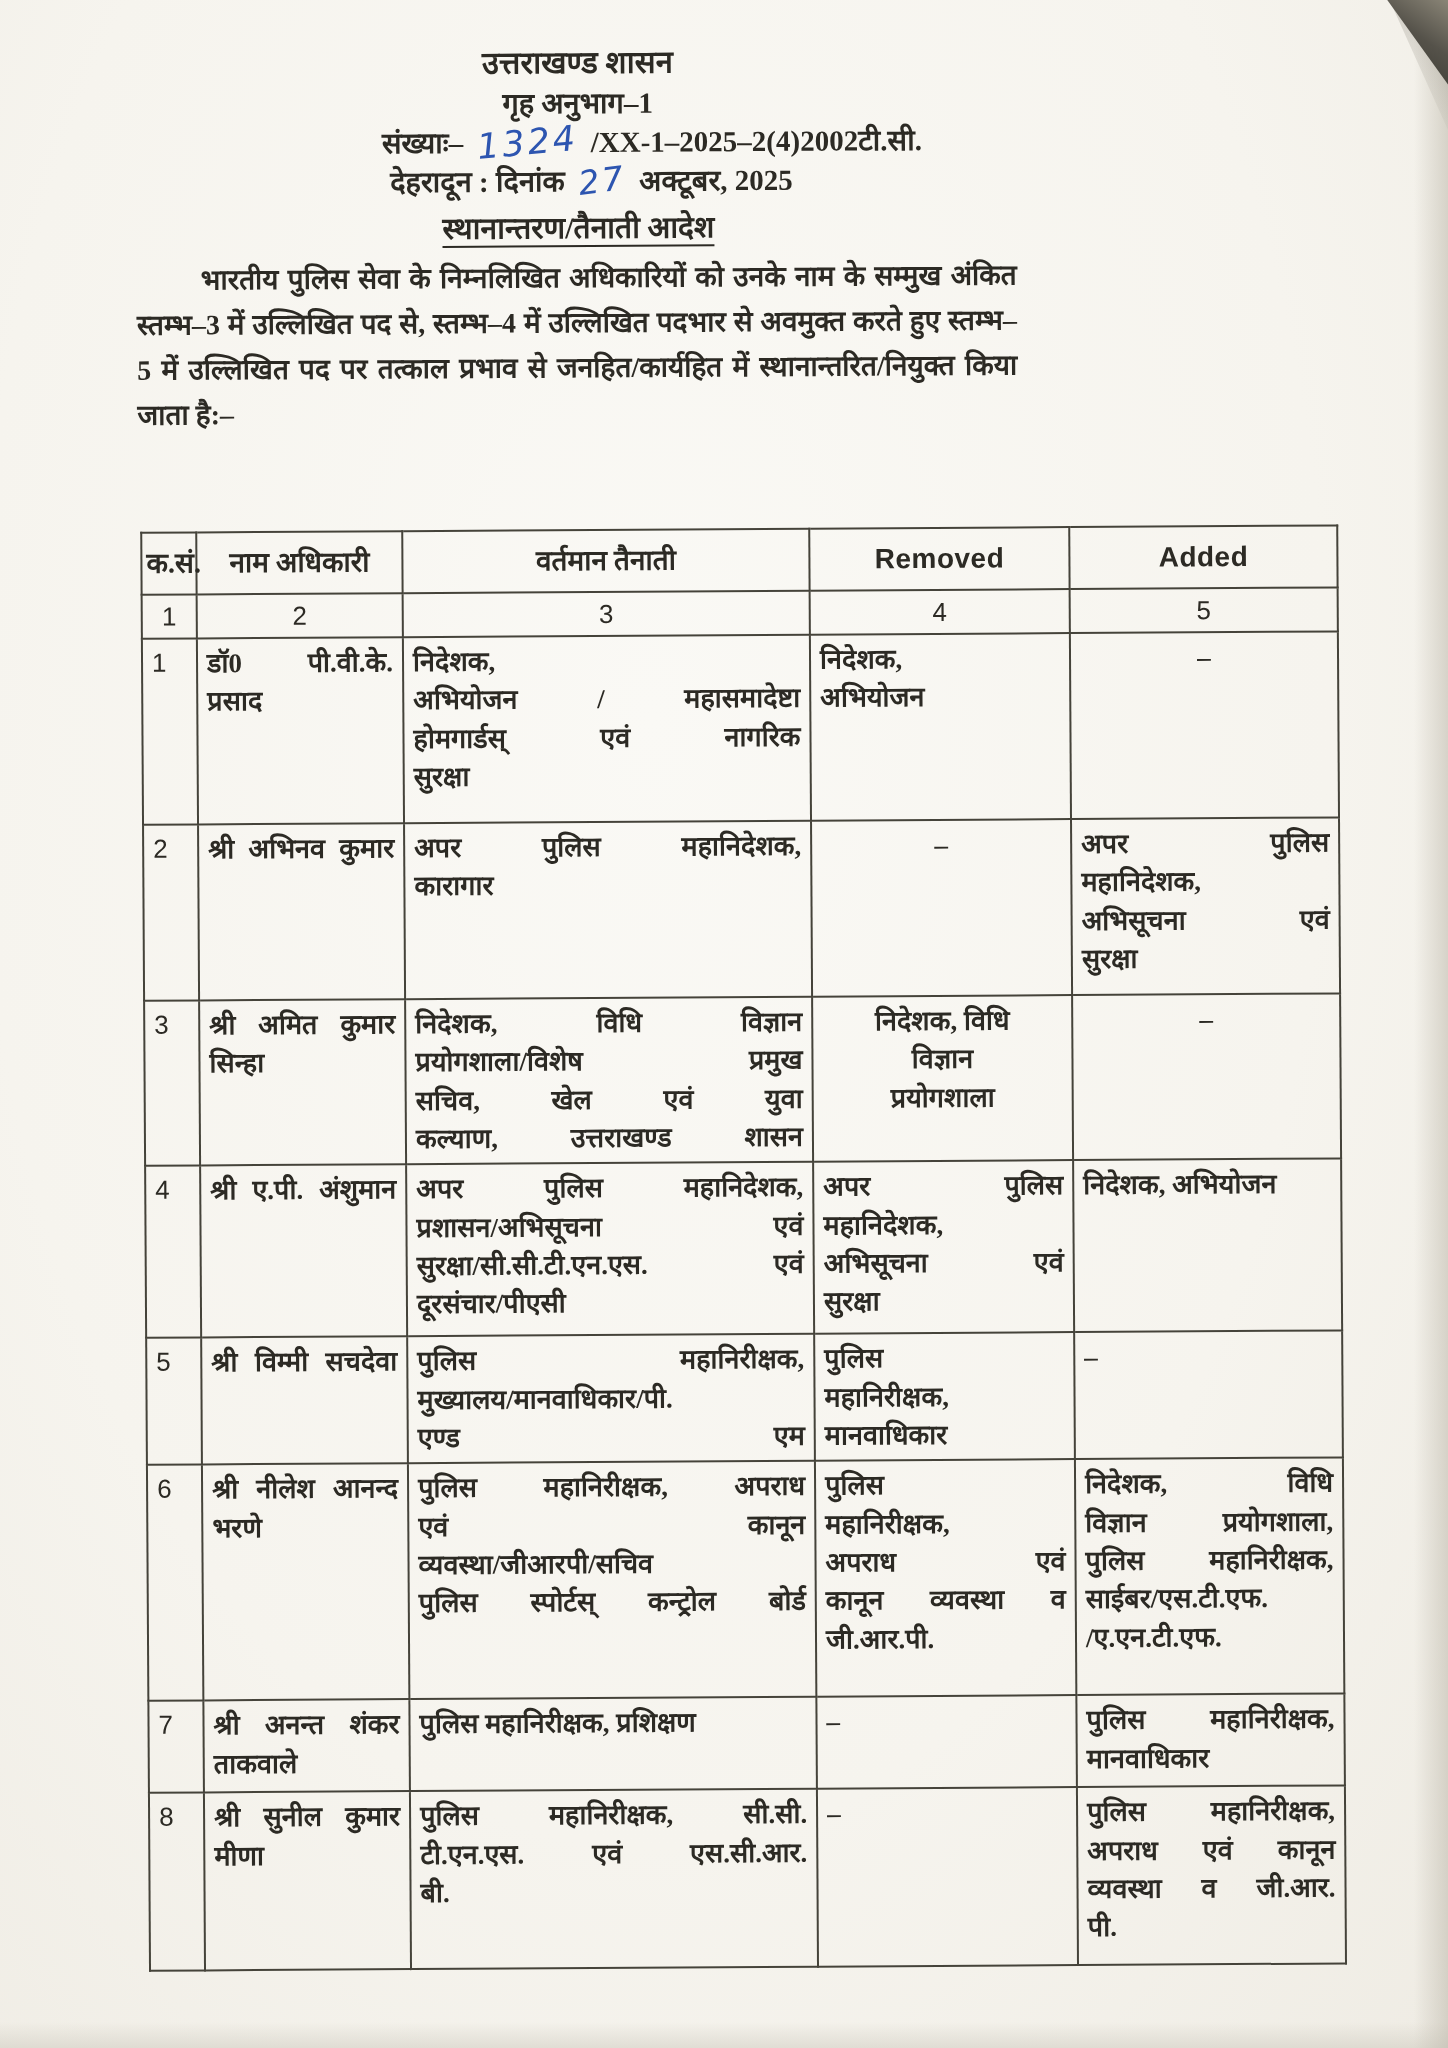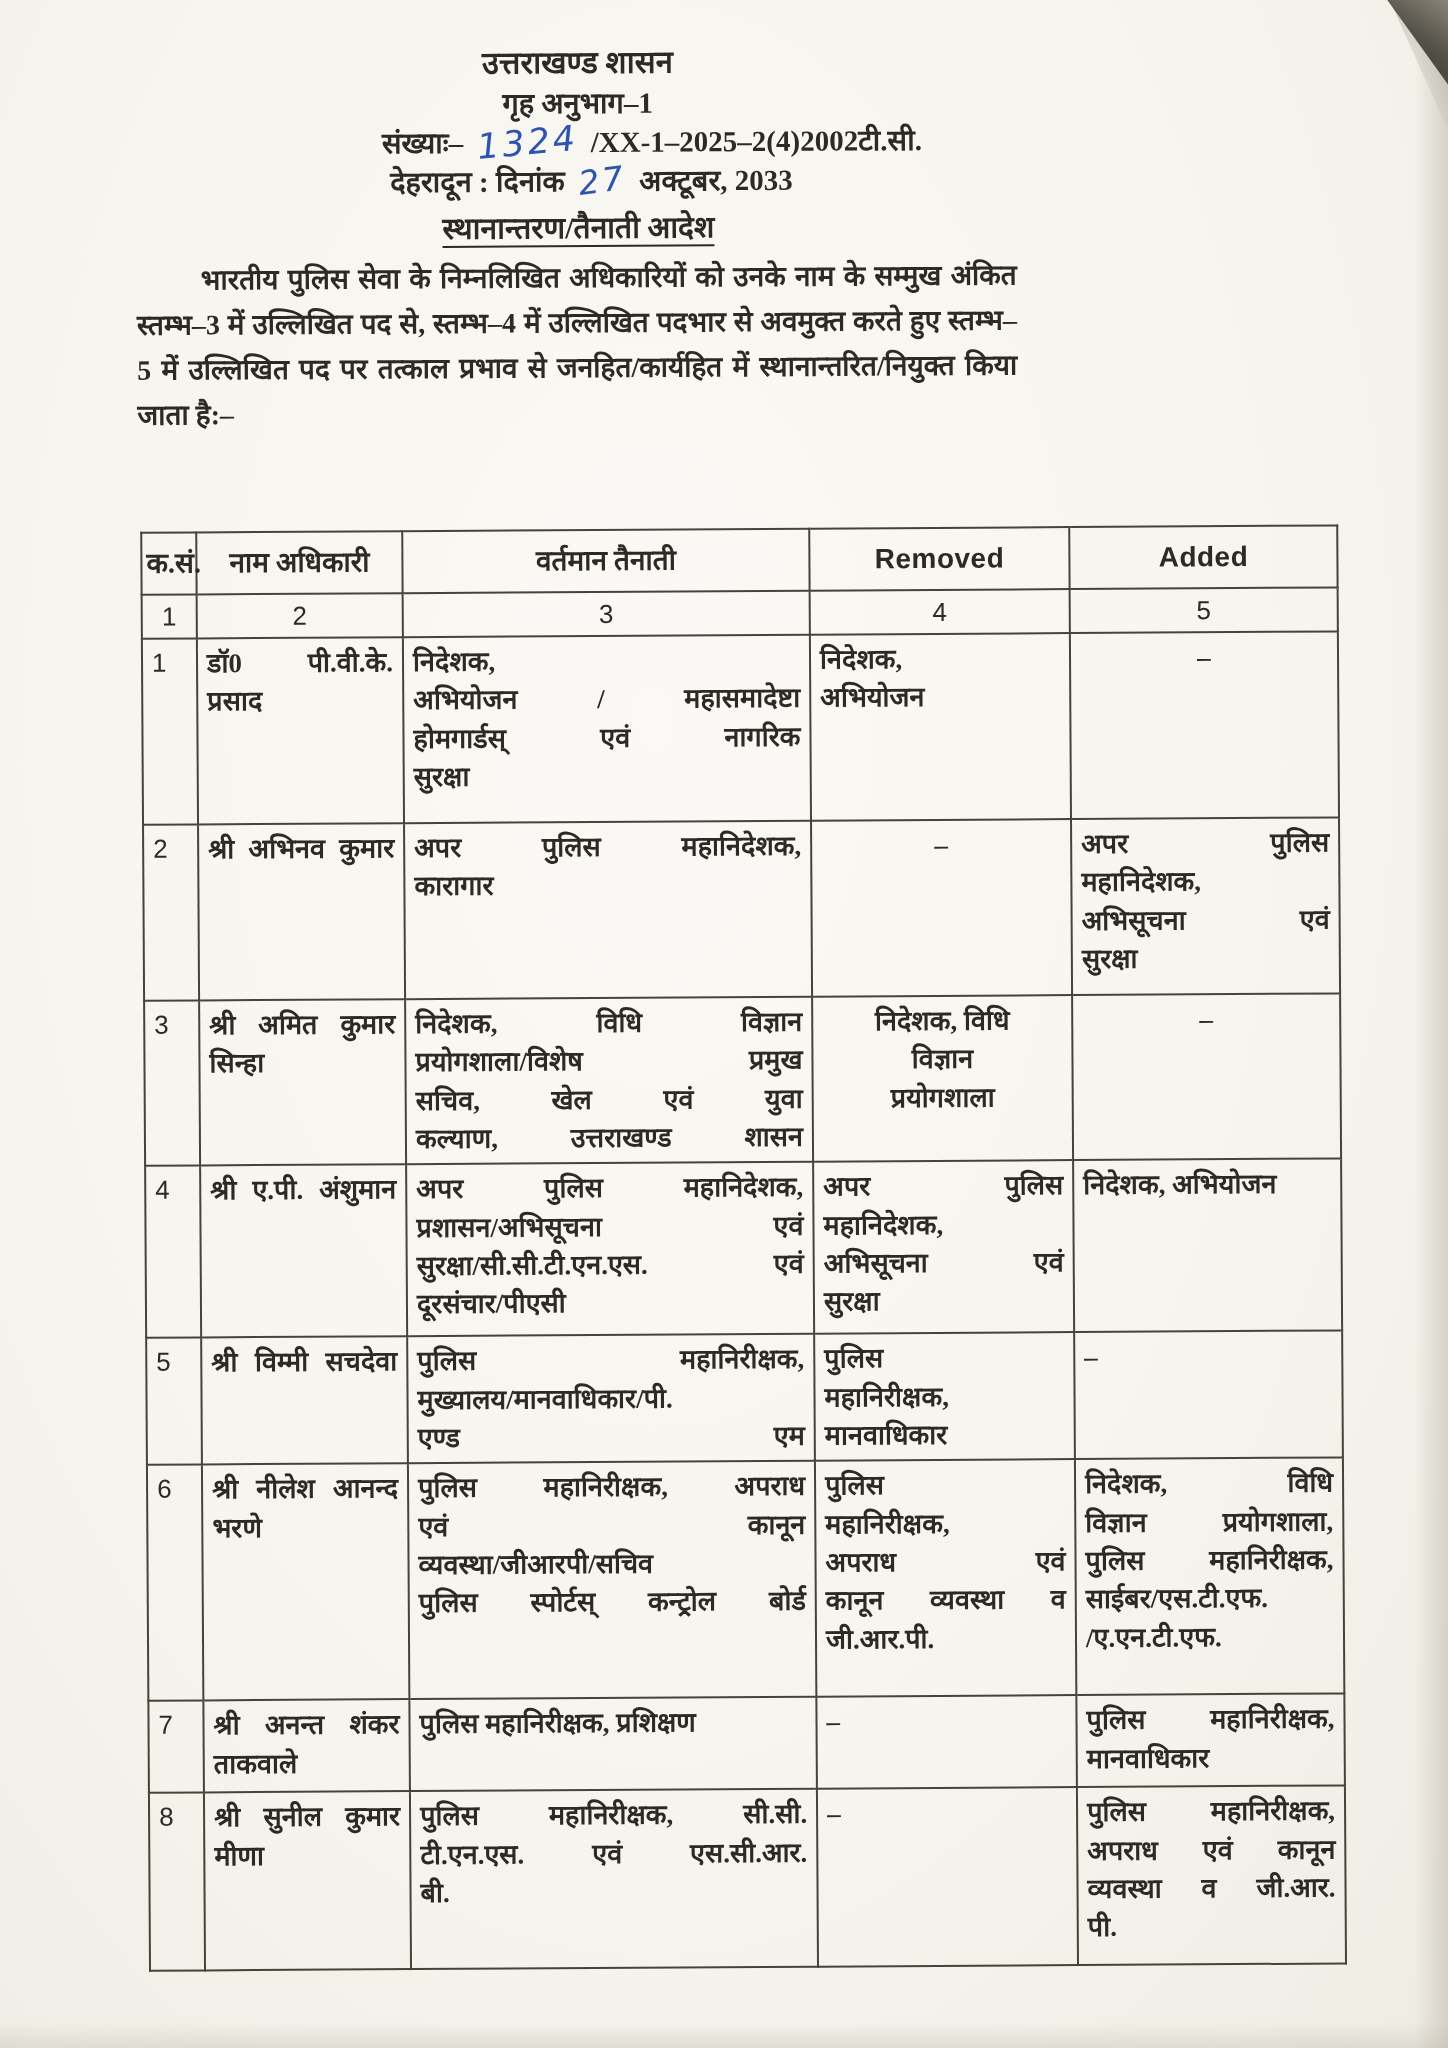--- a/index.html
+++ b/index.html
@@ -86,21 +86,21 @@
     <div class="dept1">उत्तराखण्ड शासन</div>
     <div class="dept2">गृह अनुभाग–1</div>
     <div class="num-line">
       <span>संख्याः–</span>
       <span class="hand">1324</span>
       <span>/XX-1–2025–2(4)2002टी.सी.</span>
     </div>
     <div class="date-line">
       <span>देहरादून : दिनांक</span>
       <span class="hand date">27</span>
-      <span>अक्टूबर, 2033</span>
+      <span>अक्टूबर, 2025</span>
     </div>
     <div class="order-heading">स्थानान्तरण/तैनाती आदेश</div>
   </div>
 
   <p class="intro">भारतीय पुलिस सेवा के निम्नलिखित अधिकारियों को उनके नाम के सम्मुख अंकित स्तम्भ–3 में उल्लिखित पद से, स्तम्भ–4 में उल्लिखित पदभार से अवमुक्त करते हुए स्तम्भ–5 में उल्लिखित पद पर तत्काल प्रभाव से जनहित/कार्यहित में स्थानान्तरित/नियुक्त किया जाता है:–</p>
 
   <table class="transfer">
     <colgroup>
         <col class="c1">
         <col class="c2">

